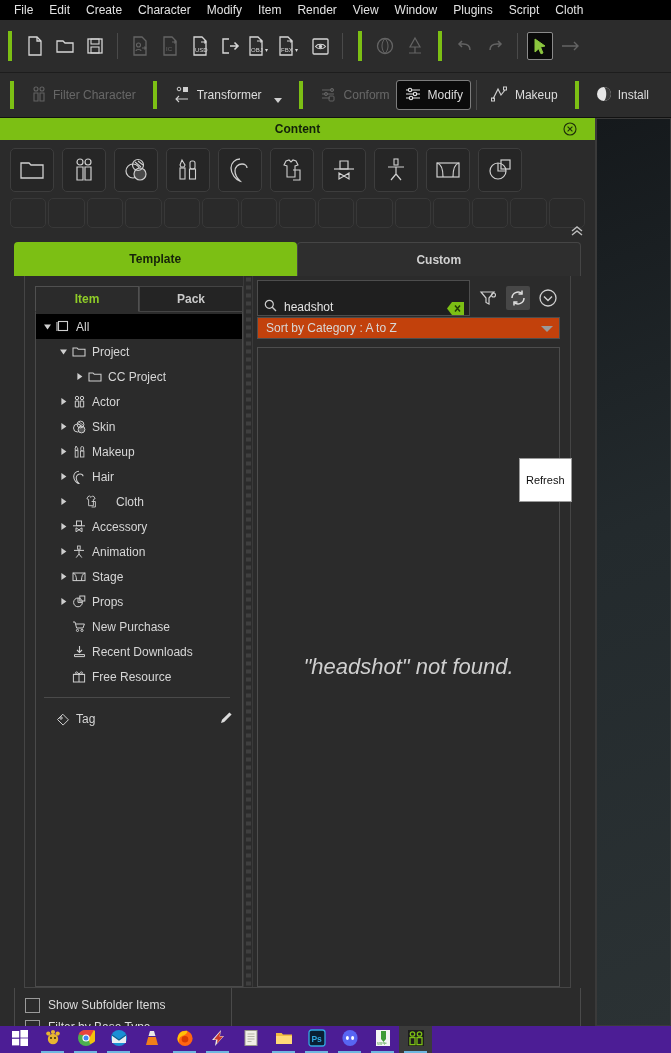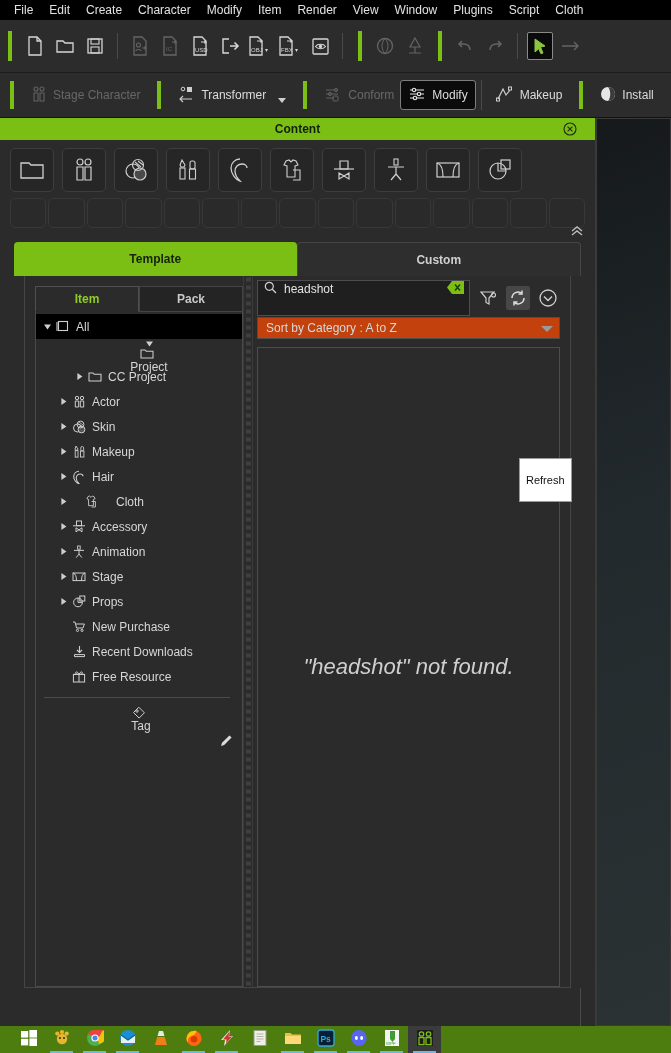--- a/index.html
+++ b/index.html
@@ -129,35 +129,35 @@
     flex:1;background:#2b2b2b;border:1px solid #4a4a4a;border-top:none;
     overflow:hidden;padding-top:2px;box-sizing:border-box;text-align:center;
   }
   .trow{display:flex;align-items:center;height:25px;padding-left:4px;cursor:pointer;white-space:nowrap;}
   .trow.sel{background:#000;}
   .arrow{width:14px;flex:none;display:flex;align-items:center;justify-content:center;}
   .arrow svg{display:block;}
   .ticon{width:18px;flex:none;display:flex;align-items:center;justify-content:center;margin-right:4px;}
   .tlabel{font-size:12px;color:#d6d6d6;}
   .tdiv{height:1px;background:#4a4a4a;margin:8px 12px 8px 8px;}
-  .tagrow{display:flex;align-items:center;height:26px;padding-left:4px;flex-direction:column;}
+  .tagrow{display:flex;align-items:center;height:26px;padding-left:4px;}
   .pencil{margin-left:auto;margin-right:8px;cursor:pointer;}
 
   .splitv{
     width:8px;flex:none;
     background:repeating-linear-gradient(to bottom,transparent 0 2px,#3f3f3f 2px 6px,transparent 6px 8px);
     background-position:center;background-repeat:repeat-y;background-size:5px 8px;
     border-left:1px solid #3a3a3a;border-right:1px solid #3a3a3a;cursor:col-resize;
   }
 
   
   .contcol{flex:1;display:flex;flex-direction:column;padding:10px 10px 0 4px;box-sizing:border-box;}
   .searchrow{display:flex;align-items:center;gap:6px;height:24px;}
   .searchbox{
-    flex:1;height:36px;background:#1f1f1f;border:1px solid #4d4d4d;display:flex;align-items:flex-start;
+    flex:1;height:36px;background:#1f1f1f;border:1px solid #4d4d4d;display:flex;align-items:flex-end;
     padding:0 4px 0 6px;box-sizing:border-box;
   }
   .searchbox input{
     flex:1;background:transparent;border:none;outline:none;color:#e3e3e3;font-size:12px;
     font-family:"Liberation Sans",sans-serif;margin-left:5px;
   }
   .clearbtn{width:18px;height:13px;cursor:pointer;flex:none;}
   .iconbtn{width:24px;height:24px;display:flex;align-items:center;justify-content:center;cursor:pointer;flex:none;border-radius:2px;}
   .iconbtn.hl{background:#474747;}
   .sortbar{
@@ -190,22 +190,22 @@
     flex:1;border:1px solid #4a4a4a;border-top:none;border-left:none;box-sizing:border-box;
     display:flex;align-items:flex-end;justify-content:flex-end;padding:0 14px 7px 0;gap:9px;
   }
   .pg{font-size:11px;color:#c8c8c8;}
   .pgarrow{width:0;height:0;border-top:5px solid transparent;border-bottom:5px solid transparent;cursor:pointer;}
   .pgarrow.l{border-right:7px solid #6e6e6e;}
   .pgarrow.r{border-left:7px solid #6e6e6e;}
 
   
   .taskbar{
-    position:absolute;left:0;top:1026px;width:671px;height:27px;background:#4d7c0f;
-    display:flex;align-items:center;padding-left:12px;box-sizing:border-box;
+    position:absolute;left:0;top:1026px;width:671px;height:27px;background:#4c1d95;
+    display:flex;align-items:center;padding-left:3px;box-sizing:border-box;
   }
   .tk{width:33px;height:27px;display:flex;align-items:center;justify-content:center;position:relative;cursor:pointer;}
   .tk.run::after{content:"";position:absolute;bottom:0;left:5px;width:23px;height:2px;background:#6fb7e0;}
   .tk.active{background:#3b3b3b;}
 </style>
 </head>
 <body>
 
 <div class="app">
 
@@ -348,21 +348,21 @@
   <div class="toolbar2">
     <div class="gbar2"></div>
     <div class="modebtn dis">
       <span>
         <svg width="16" height="18" viewBox="0 0 16 18">
             <circle cx="5" cy="4" r="2" fill="none" stroke="#cfcfcf" stroke-width="1.1"></circle>
             <circle cx="11" cy="4" r="2" fill="none" stroke="#cfcfcf" stroke-width="1.1"></circle>
             <path d="M3 8h4v8H3zM9 8h4v8H9z" fill="none" stroke="#cfcfcf" stroke-width="1.1"></path>
           </svg>
       </span>
-      <span>Stage Character</span>
+      <span>Filter Character</span>
     </div>
 
     <div class="gbar2"></div>
     <div class="modebtn">
       <span>
         <svg width="17" height="18" viewBox="0 0 17 18">
             <circle cx="5" cy="4" r="1.8" fill="none" stroke="#cfcfcf" stroke-width="1"></circle>
             <rect x="9" y="2" width="5" height="5" fill="#cfcfcf"></rect>
             <path d="M2 14h12M5 11l-3 3 3 3" fill="none" stroke="#cfcfcf" stroke-width="1.1"></path>
           </svg>
@@ -555,21 +555,21 @@
                 </svg>
               </span>
               <span class="ticon">
                 <svg width="14" height="13" viewBox="0 0 14 13">
                   <rect x="2.5" y="1.5" width="9" height="9" fill="none" stroke="#cfcfcf" stroke-width="1.1"></rect>
                   <path d="M1 2v9" stroke="#cfcfcf" stroke-width="1.1"></path>
                 </svg>
               </span>
               <span class="tlabel">All</span>
             </div>
-            <div class="trow" style="padding-left: 20px; flex-direction: column;">
+            <div class="trow" style="padding-left: 20px;">
               <span class="arrow">
                 <svg width="9" height="9" viewBox="0 0 9 9">
                   <path d="M1 2.4h7L4.5 7.6z" fill="#cfcfcf"></path>
                 </svg>
               </span>
               <span class="ticon">
                 <svg width="14" height="12" viewBox="0 0 14 12">
                   <path d="M1 2h4l1.2 1.2H13V10H1z" fill="none" stroke="#cfcfcf" stroke-width="1.05"></path>
                 </svg>
               </span>
@@ -814,20 +814,30 @@
           <span class="dd"></span>
         </div>
 
         <div class="gallery">
           <div class="notfound">"headshot" not found.</div>
         </div>
       </div>
     </div>
 
     <div class="bottomrow">
+      <div class="optbox">
+        <div class="chkrow">
+          <span class="chk"></span>
+          <span class="chklabel">Show Subfolder Items</span>
+        </div>
+        <div class="chkrow">
+          <span class="chk"></span>
+          <span class="chklabel">Filter by Base Type</span>
+        </div>
+      </div>
       <div class="pagebox">
         <span class="pg">Total : 0</span>
         <span class="pgarrow l"></span>
         <span class="pg">1</span>
         <span class="pg">/</span>
         <span class="pg">0</span>
         <span class="pgarrow r"></span>
       </div>
     </div>
 

